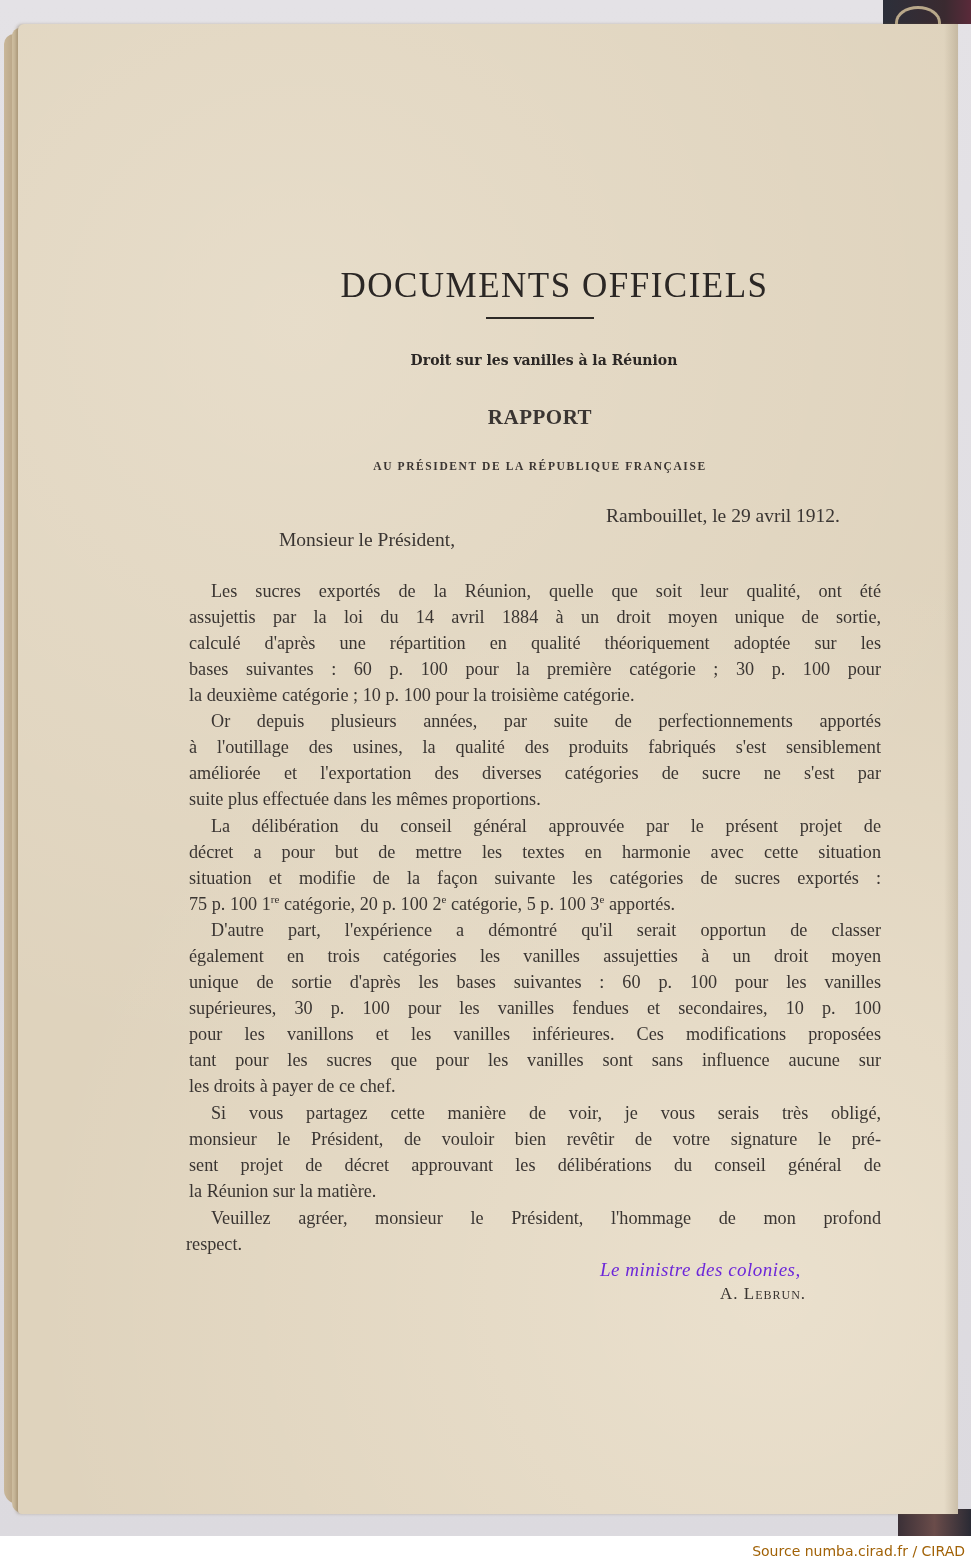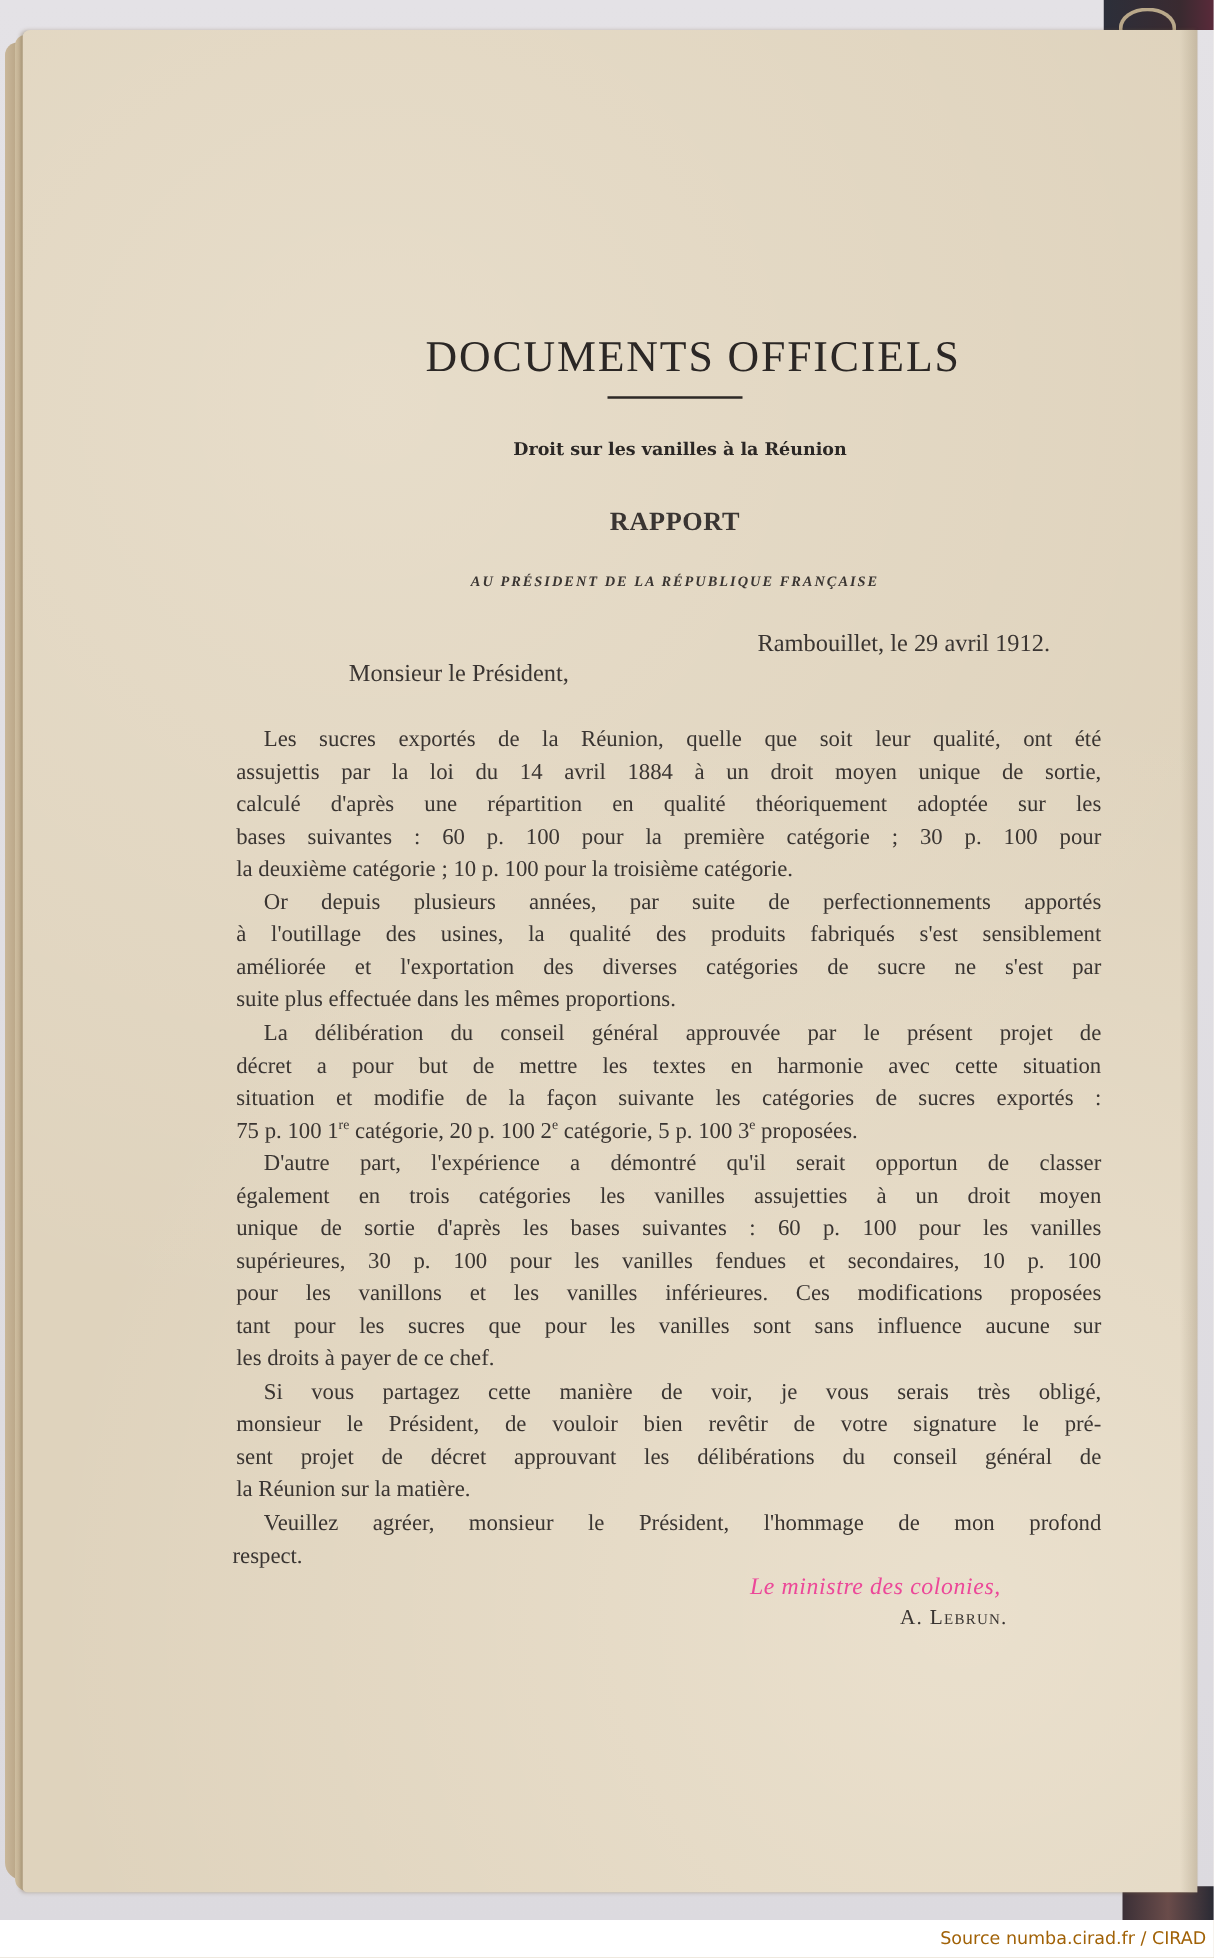--- a/index.html
+++ b/index.html
@@ -119,21 +119,20 @@
       position: absolute;
       left: 300px; top: 460px;
       width: 480px;
       text-align: center;
       font-size: 11.5px;
       font-weight: bold;
       letter-spacing: 1.6px;
       color: #3a3532;
       margin: 0;
       white-space: nowrap;
-      font-style: italic;
     }
     .dateline {
       position: absolute;
       left: 540px; top: 505px;
       width: 300px;
       text-align: right;
       font-size: 19.5px;
       color: #3a3532;
       white-space: nowrap;
     }
@@ -166,21 +165,21 @@
       font-size: 11px;
       vertical-align: 7px;
       line-height: 0;
       font-family: Liberation Serif, serif;
     }
     .signature-title {
       position: absolute;
       left: 600px; top: 1259px;
       font-style: italic;
       font-size: 19px;
-      color: #ec4899;
+      color: #6d28d9;
       white-space: nowrap;
       letter-spacing: 0.5px;
     }
     .signature-name {
       position: absolute;
       left: 720px; top: 1284px;
       font-size: 17px;
       color: #3a3532;
       white-space: nowrap;
       letter-spacing: 1px;
@@ -233,21 +232,21 @@
   <div class="para-line" style="top:734px">à l'outillage des usines, la qualité des produits fabriqués s'est sensiblement</div>
   <div class="para-line" style="top:760px">améliorée et l'exportation des diverses catégories de sucre ne s'est par</div>
   <div class="para-line last" style="top:786px">suite plus effectuée dans les mêmes proportions.</div>
 </div>
 
 <div>
   <div class="para-line indent" style="top:813px">La délibération du conseil général approuvée par le présent projet de</div>
   <div class="para-line" style="top:839px">décret a pour but de mettre les textes en harmonie avec cette situation</div>
   <div class="para-line" style="top:865px">situation et modifie de la façon suivante les catégories de sucres exportés :</div>
   <div class="para-line last" style="top:891px">
-    <span>75 p. 100 1</span><sup>re</sup><span> catégorie, 20 p. 100 2</span><sup>e</sup><span> catégorie, 5 p. 100 3</span><sup>e</sup><span> proposées.</span>
+    <span>75 p. 100 1</span><sup>re</sup><span> catégorie, 20 p. 100 2</span><sup>e</sup><span> catégorie, 5 p. 100 3</span><sup>e</sup><span> apportés.</span>
   </div>
 </div>
 
 <div>
   <div class="para-line indent" style="top:917px">D'autre part, l'expérience a démontré qu'il serait opportun de classer</div>
   <div class="para-line" style="top:943px">également en trois catégories les vanilles assujetties à un droit moyen</div>
   <div class="para-line" style="top:969px">unique de sortie d'après les bases suivantes : 60 p. 100 pour les vanilles</div>
   <div class="para-line" style="top:995px">supérieures, 30 p. 100 pour les vanilles fendues et secondaires, 10 p. 100</div>
   <div class="para-line" style="top:1021px">pour les vanillons et les vanilles inférieures. Ces modifications proposées</div>
   <div class="para-line" style="top:1047px">tant pour les sucres que pour les vanilles sont sans influence aucune sur</div>

